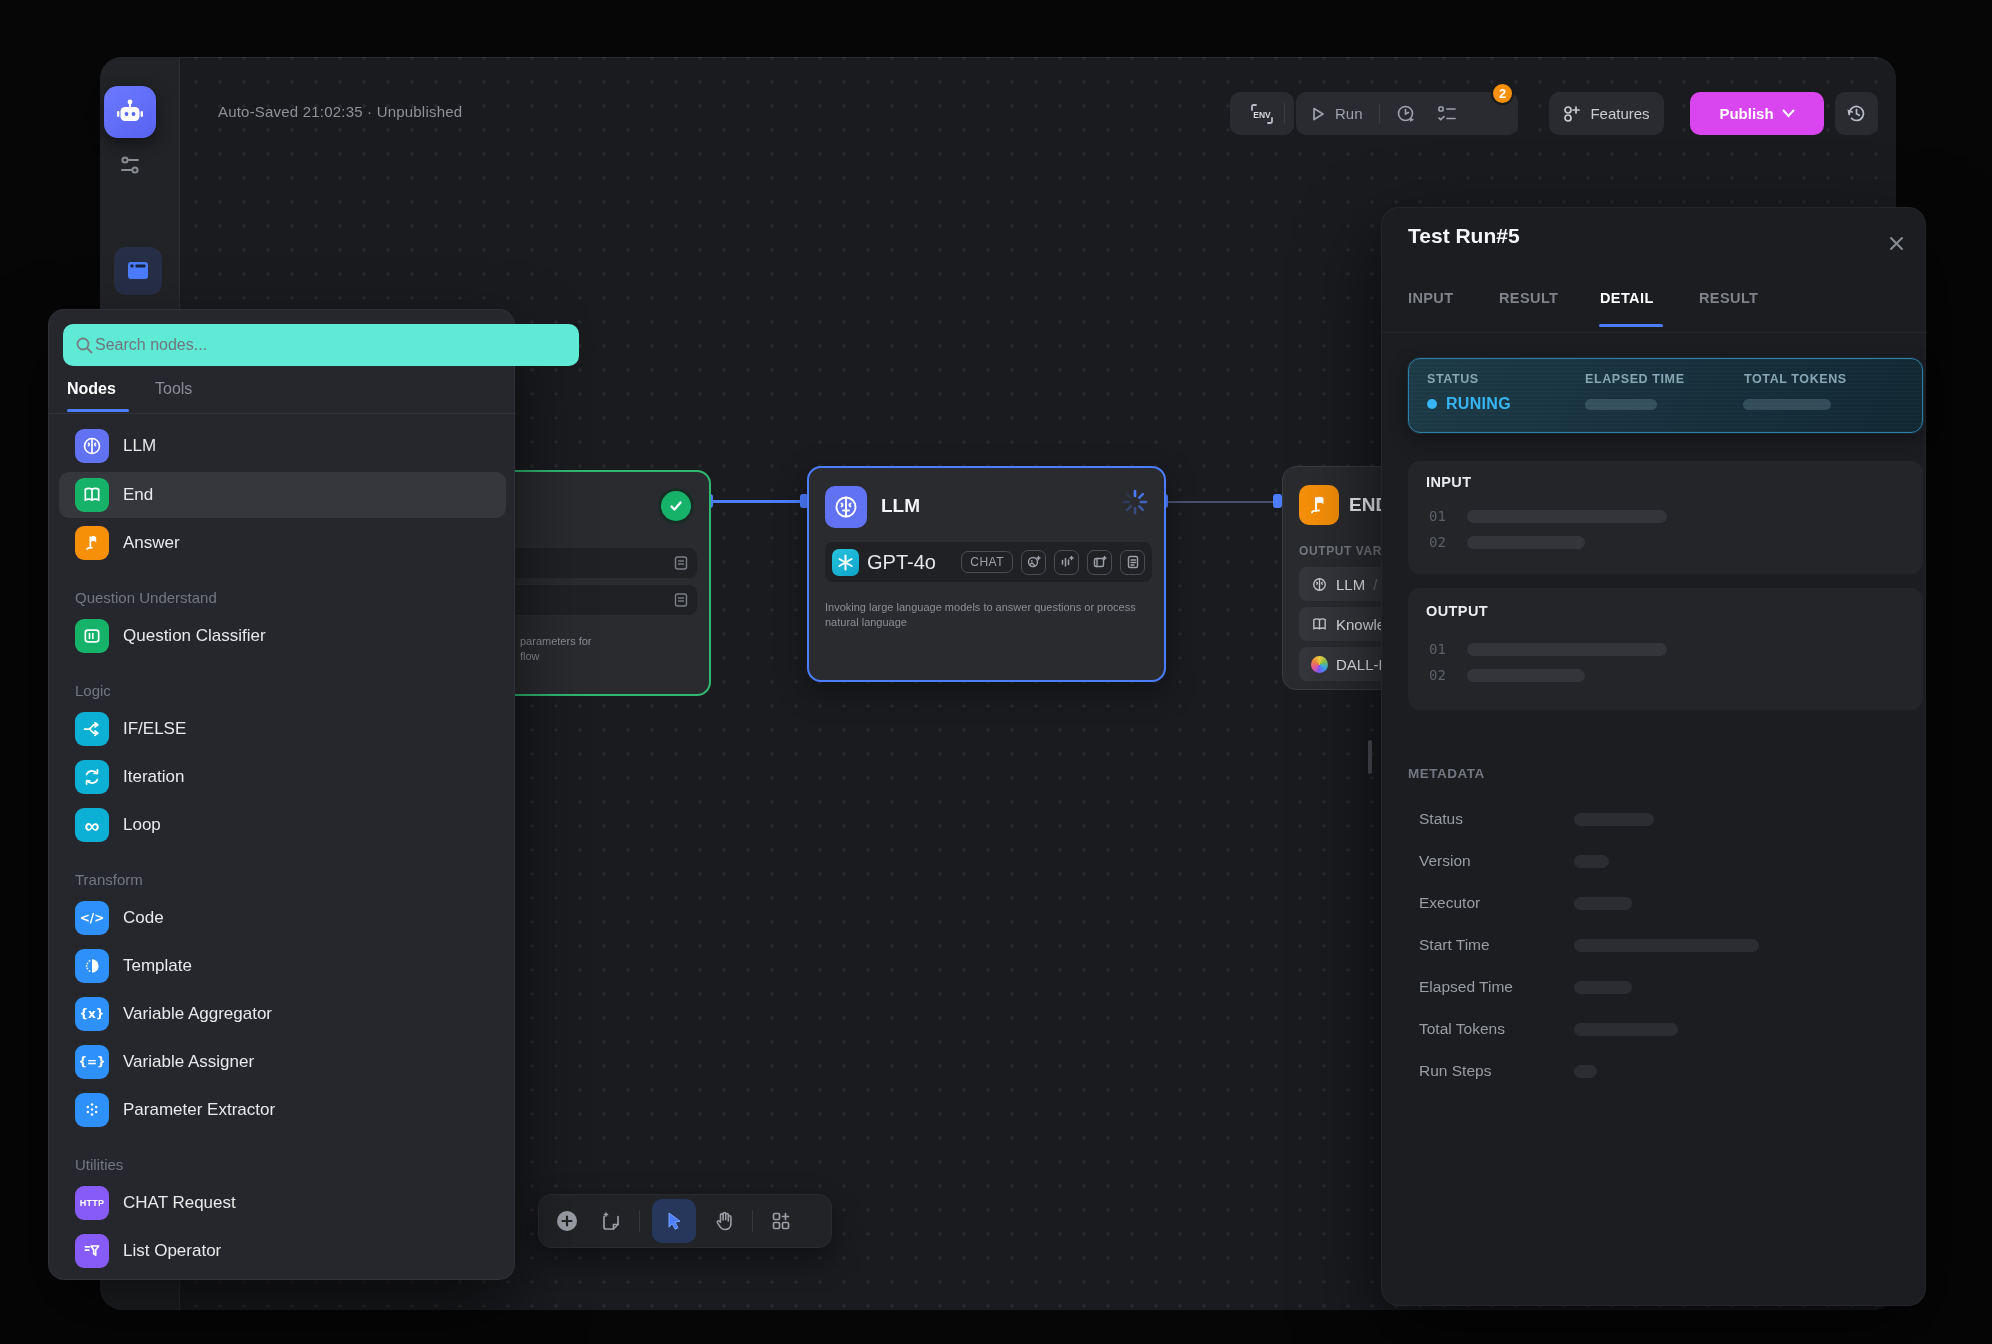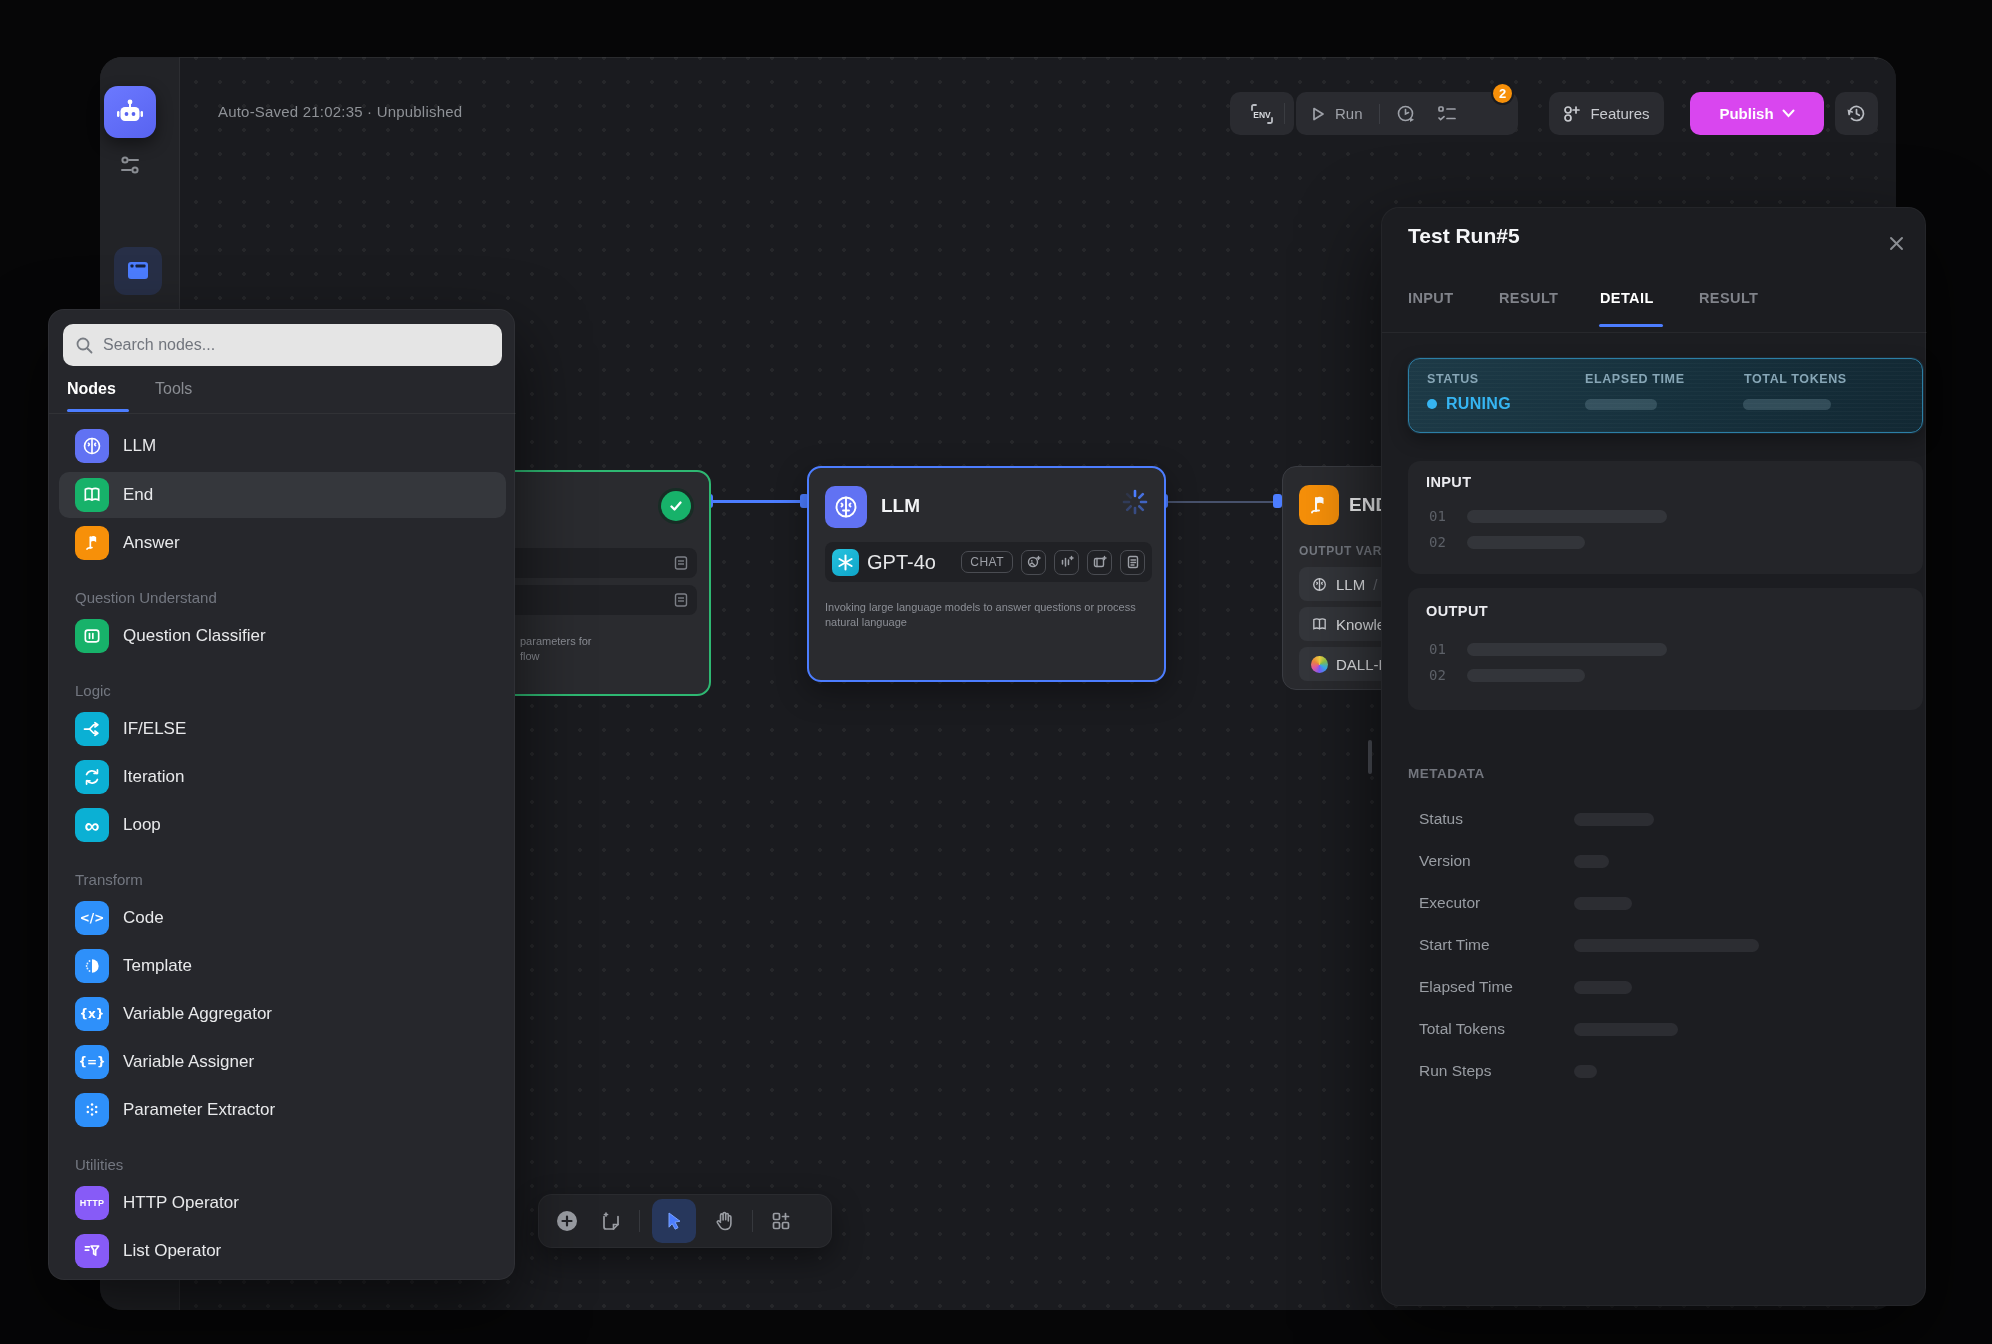--- a/index.html
+++ b/index.html
@@ -86,22 +86,22 @@
   .ct-btn { width:32px; height:32px; display:flex; align-items:center; justify-content:center; color:#9a9da3; }
   .ct-active { width:44px; height:44px; border-radius:10px; background:#27375c; display:flex; align-items:center; justify-content:center; }
 
   
   #node-panel {
     left:48px; top:309px; width:467px; height:971px;
     background:#26272c; border-radius:16px; z-index:10;
     border:1px solid rgba(255,255,255,0.045);
     box-shadow:0 30px 70px rgba(0,0,0,0.6);
   }
-  .search-box { left:14px; top:14px; width:439px; height:42px; background:#e5e5e5; border-radius:10px;
-    display:flex; align-items:center; padding:0 12px; gap:9px; }
+  .search-box { left:14px; top:14px; width:516px; height:42px; background:#5eead4; border-radius:10px;
+    display:flex; align-items:center; padding:0 12px; gap:1px; }
   .search-ph { font-size:16px; color:#71757d; }
   .np-tab { font-size:16px; } .np-tab.active { color:#fff; font-weight:bold; } .np-tab.idle { color:#8a8d93; }
   .np-tab-underline { left:18px; top:99px; width:62px; height:3px; background:#4c7dff; border-radius:2px; }
   .np-divider { left:0; top:103px; width:467px; height:1px; background:rgba(255,255,255,0.05); }
   .np-row { left:10px; width:447px; height:46px; display:flex; align-items:center; gap:14px; padding-left:16px; border-radius:10px; }
   .np-row.hl { background:#35373c; }
   .np-ic { width:34px; height:34px; border-radius:9px; display:flex; align-items:center; justify-content:center;
      color:#fff; font-weight:bold; flex:none; }
   .np-label { font-size:17px; color:#e8e9eb; }
   .np-section { left:26px; font-size:15px; color:#737780; }
@@ -551,21 +551,21 @@
           </svg>
       </span>
       <span class="np-label">Parameter Extractor</span>
     </div>
 
     <div class="abs np-section" style="top:846px;">Utilities</div>
     <div class="abs np-row" style="top:870px;">
       <span class="np-ic ic-violet">
           <span style="font-size:9px;font-weight:bold;letter-spacing:0.3px;">HTTP</span>
         </span>
-      <span class="np-label">HTTP Operator</span>
+      <span class="np-label">CHAT Request</span>
     </div>
     <div class="abs np-row" style="top:918px;">
       <span class="np-ic ic-violet">
         <svg width="20" height="20" viewBox="0 0 24 24" fill="none" stroke="#fff" stroke-width="2" stroke-linecap="round" stroke-linejoin="round">
             <line x1="4" y1="7" x2="9" y2="7"></line>
             <line x1="4" y1="11" x2="8" y2="11"></line>
             <path d="M11 6h9l-3.6 4.8V17l-2.4-1.5v-4.7z"></path>
           </svg>
       </span>
       <span class="np-label">List Operator</span>

